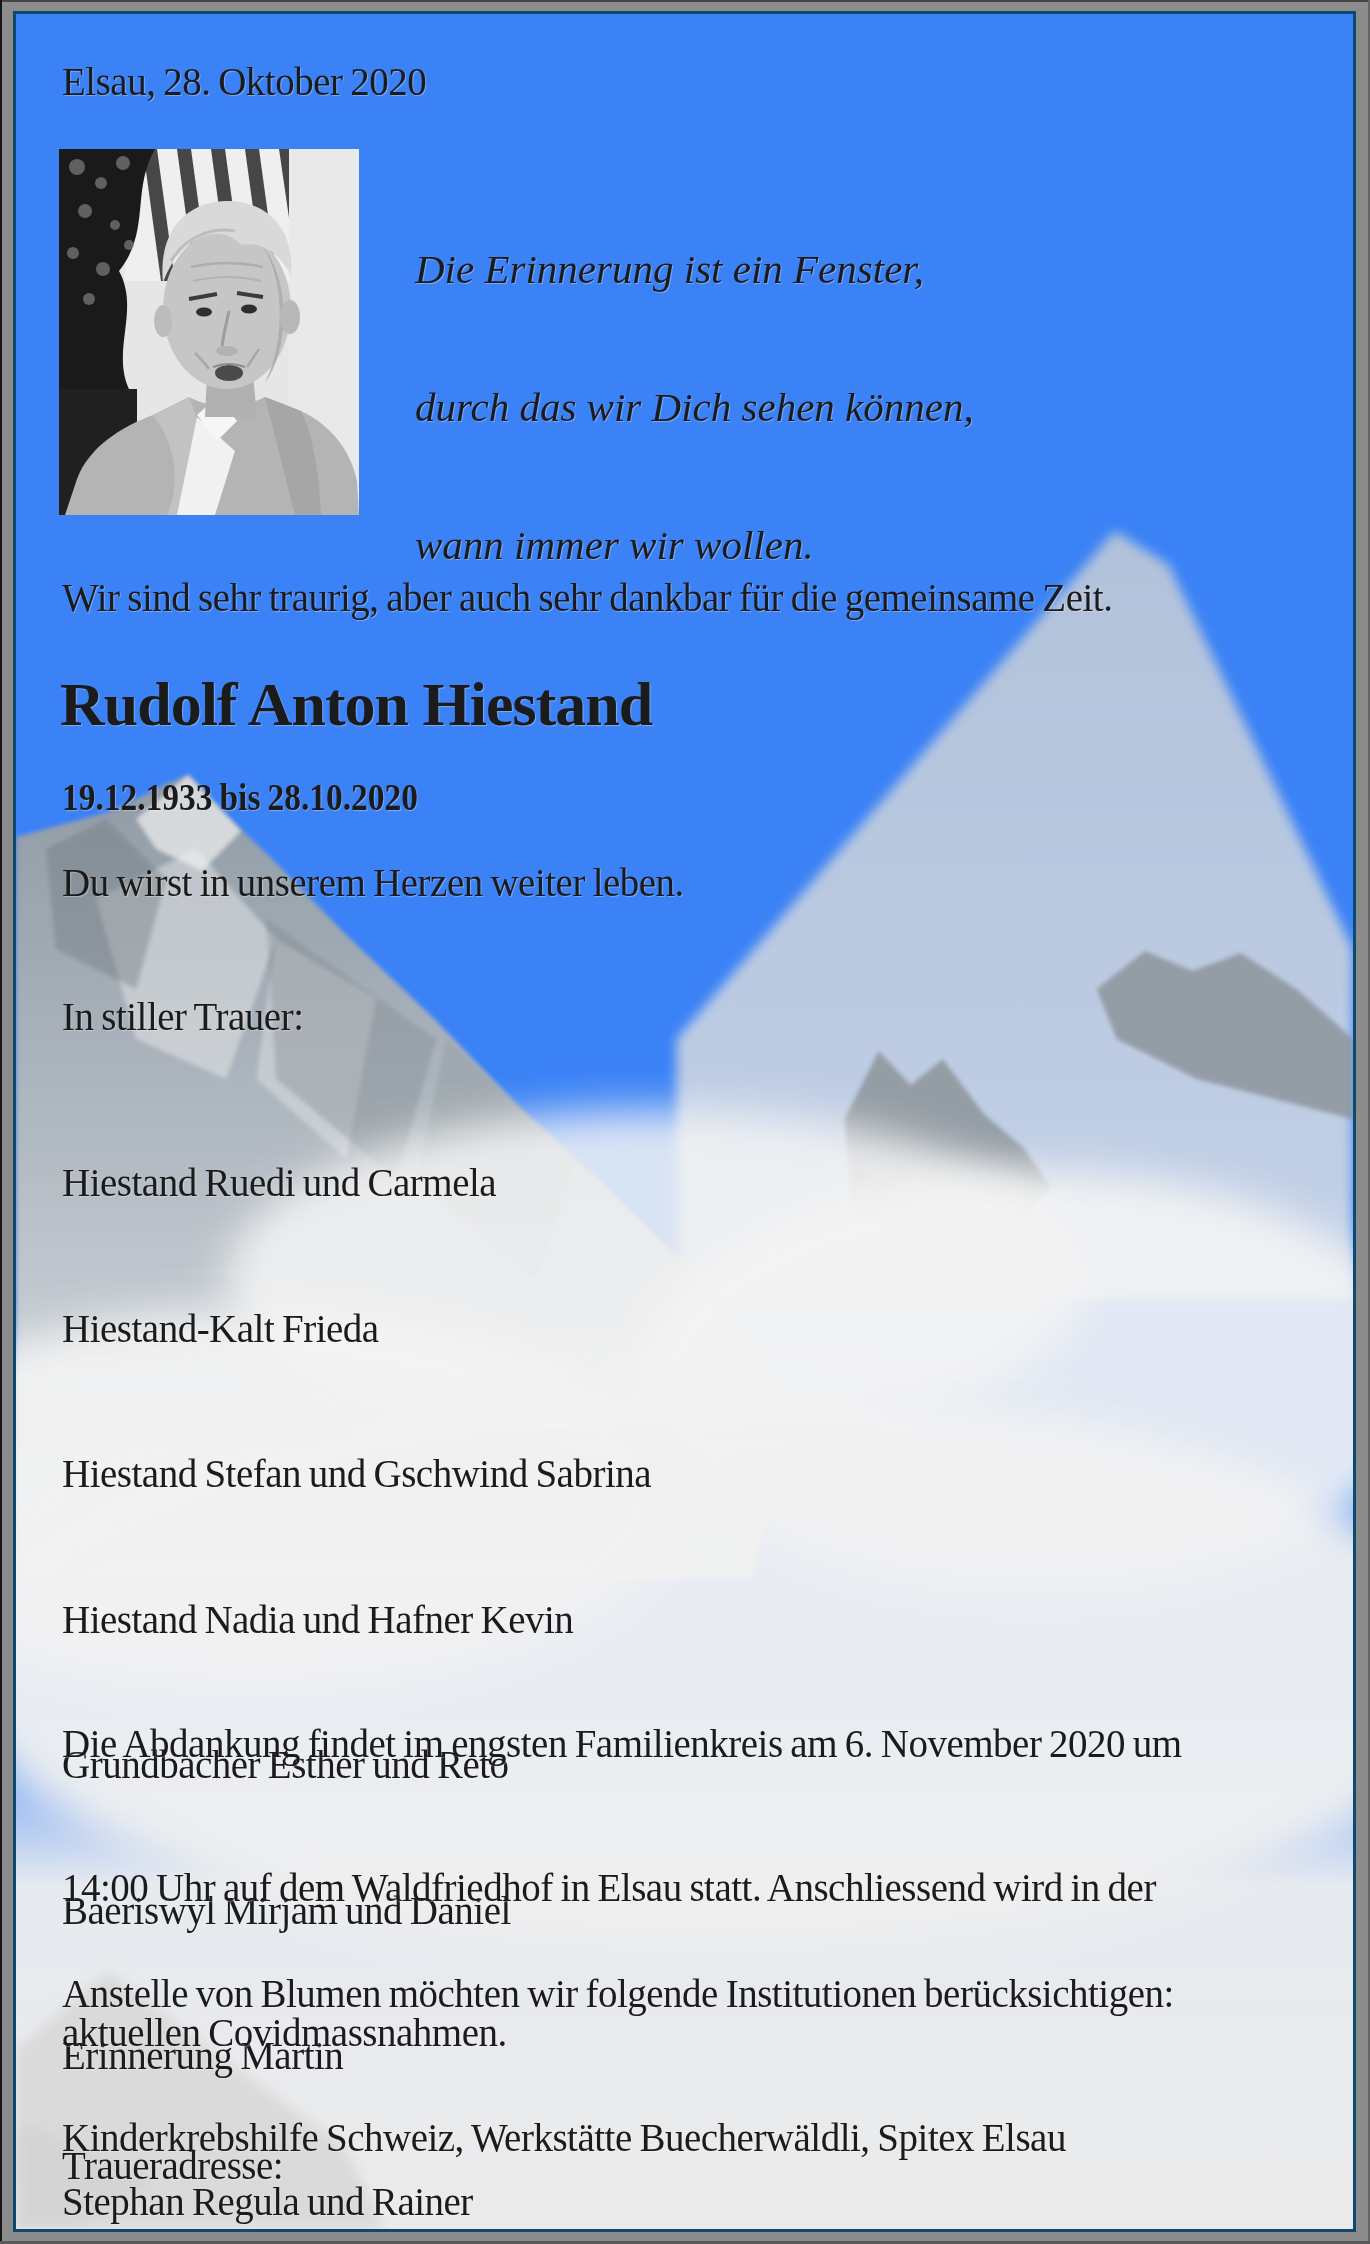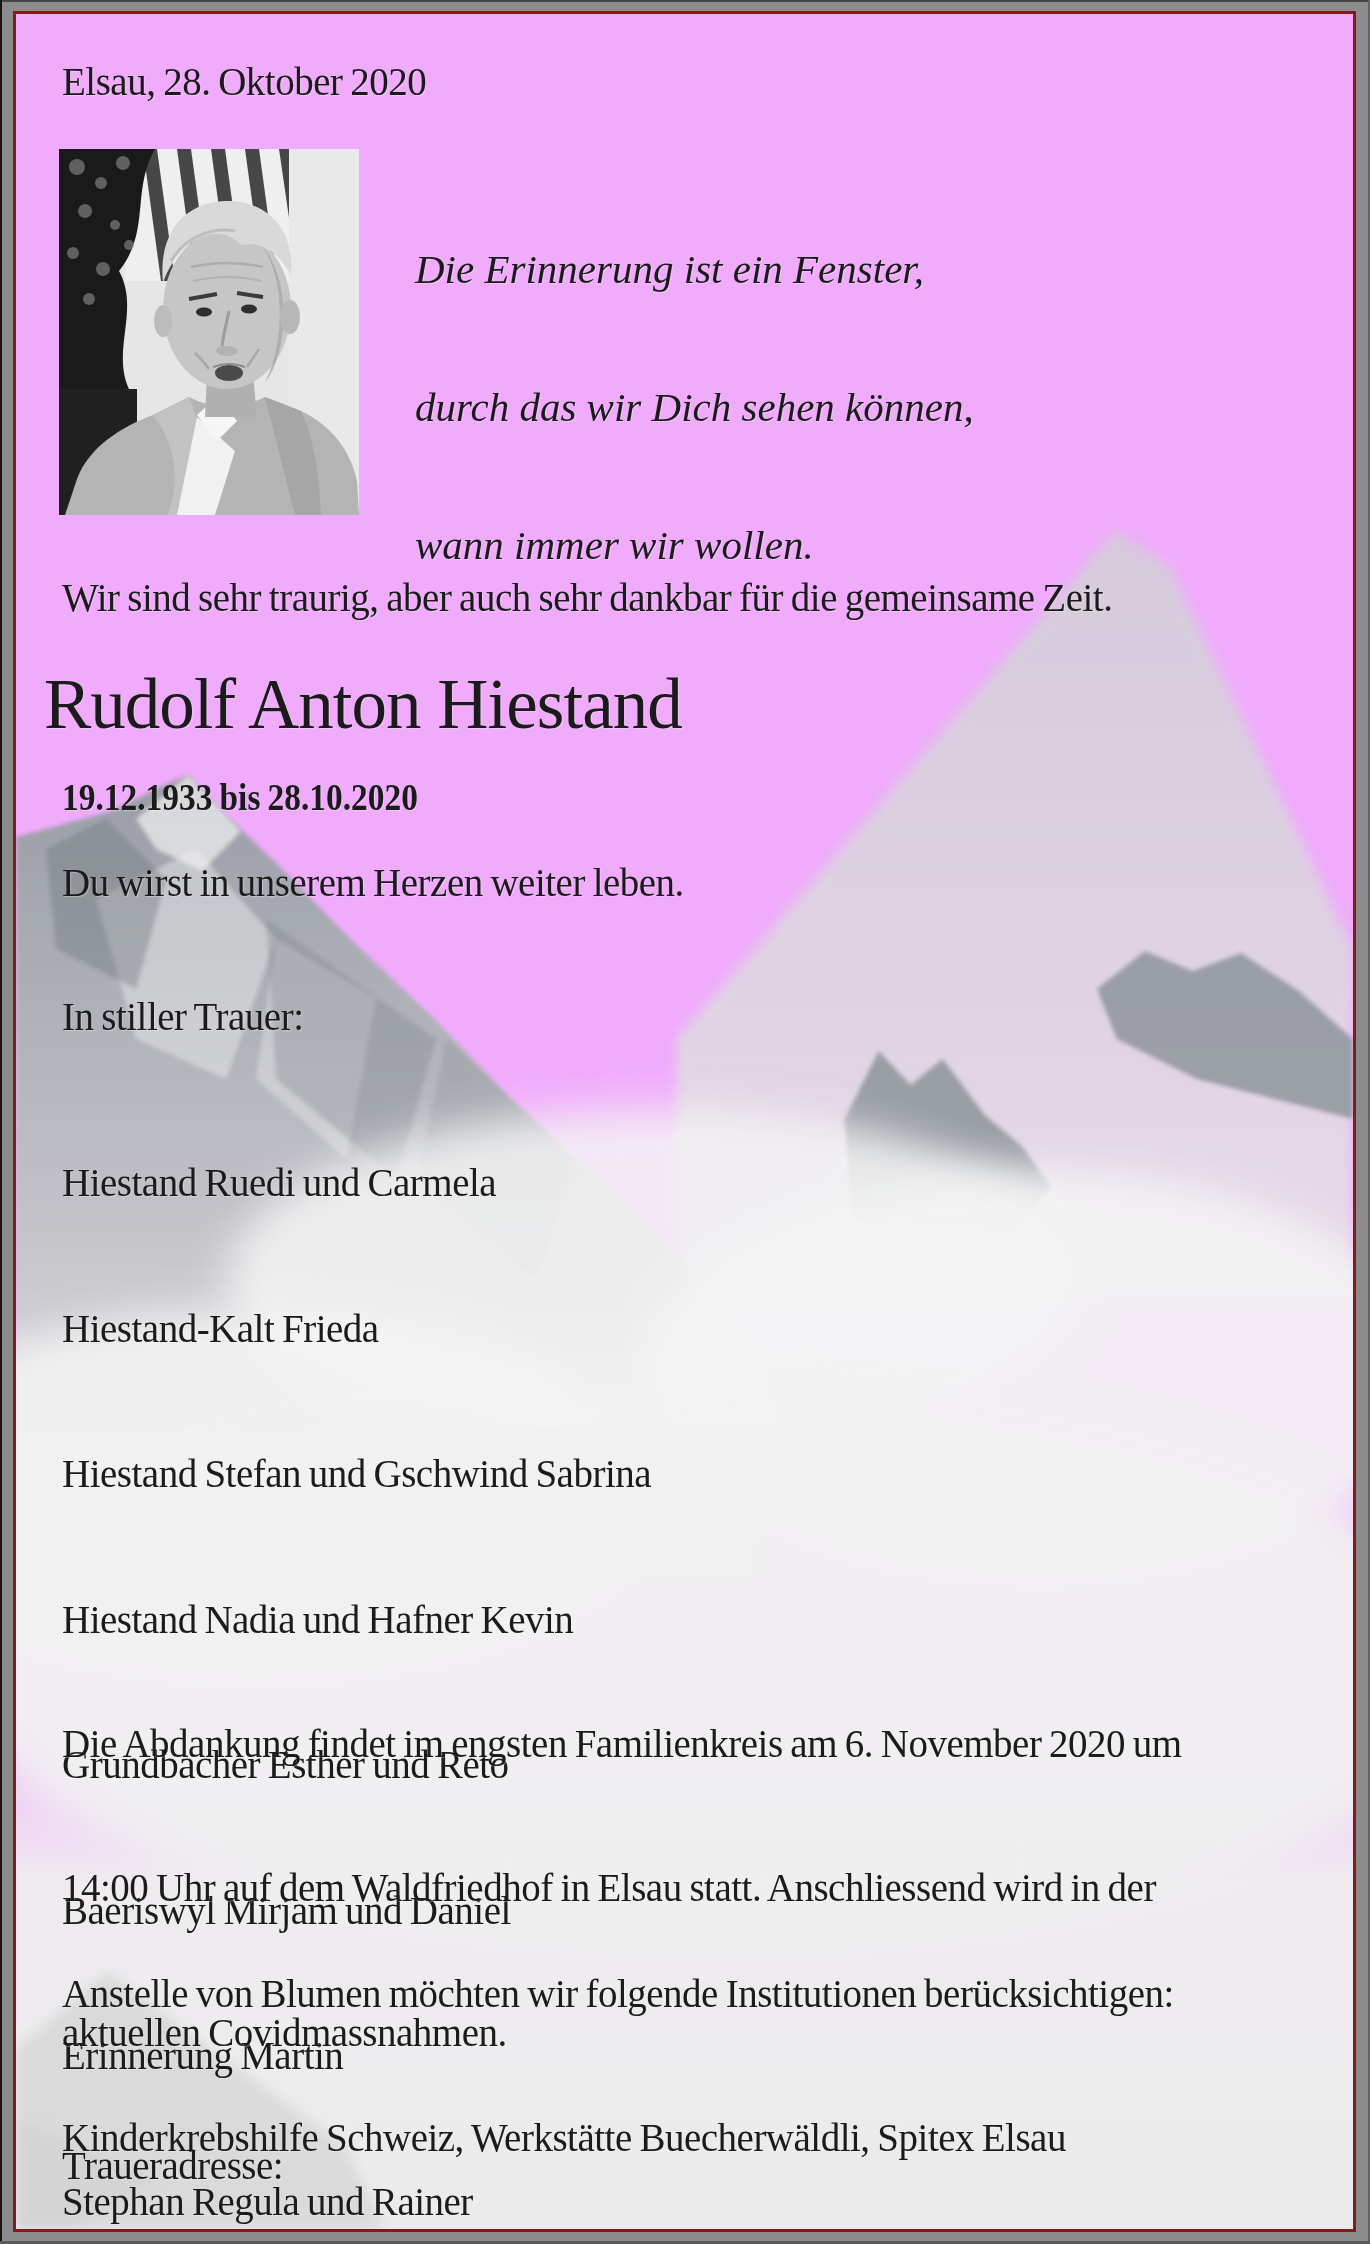--- a/index.html
+++ b/index.html
@@ -9,41 +9,41 @@
     font-family:"Liberation Serif","DejaVu Serif",serif;
     overflow:hidden;
   }
   .edge-top{position:absolute;top:0;left:0;right:0;height:2px;background:#454545;}
   .edge-left{position:absolute;top:0;left:0;bottom:0;width:2px;background:#161616;}
   .edge-right{position:absolute;top:0;right:0;bottom:0;width:2px;background:#636363;}
   .edge-bottom{position:absolute;bottom:0;left:0;right:0;height:3px;background:#5a5a5a;}
   
   .frame{
     position:absolute;left:13px;top:11px;right:14px;bottom:12px;
-    border:3px solid #7f1d1d;
-    background:#f0abfc;
+    border:3px solid #0c4a6e;
+    background:#3b82f6;
     overflow:hidden;
     padding-left:32px;
   }
   .mountains{position:absolute;left:0;bottom:0;width:100%;height:1710px;display:block;}
   .txt{
     position:absolute;color:#1b1b1b;white-space:pre;
     font-size:39px;line-height:48px;
     letter-spacing:-0.5px;word-spacing:-1.5px;
     text-shadow:1px 1px 1px rgba(250,250,250,0.35);
   }
   .dateline{left:46px;top:44px;}
   .quote{
     left:399px;top:140px;font-style:italic;font-size:41px;line-height:46px;
     letter-spacing:0;word-spacing:0;
   }
   .intro{left:46px;top:560px;}
   .deceased-name{
-    left:28px;top:638px;
-    font-size:71px;font-weight:normal;line-height:104px;
+    left:44px;top:638px;
+    font-size:62px;font-weight:bold;line-height:104px;
     letter-spacing:-1px;word-spacing:0;
   }
   .life-dates{
     left:46px;top:761px;font-size:38px;font-weight:bold;line-height:44px;
     transform:scaleX(0.88);transform-origin:left top;letter-spacing:0;
   }
   .farewell{left:46px;top:845px;}
   .trauer-label{left:46px;top:979px;}
   .mourners{left:46px;top:1048px;line-height:48.5px;}
   .funeral{left:46px;top:1609px;line-height:48.3px;}

